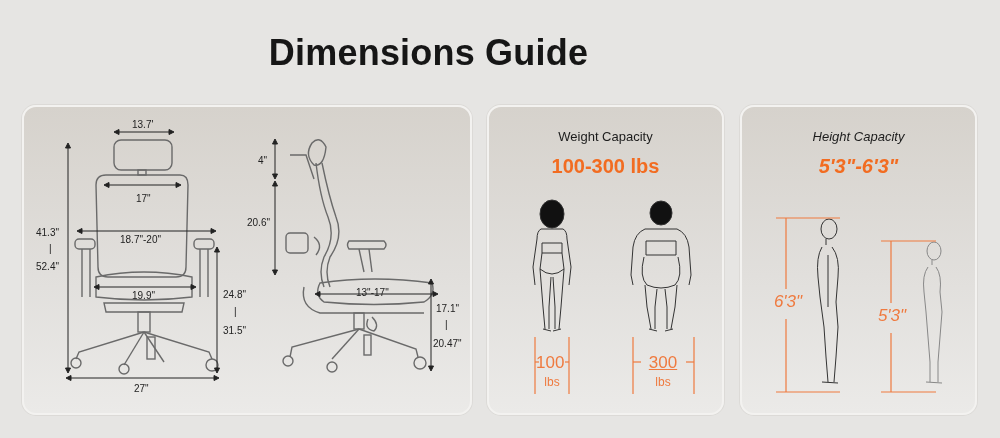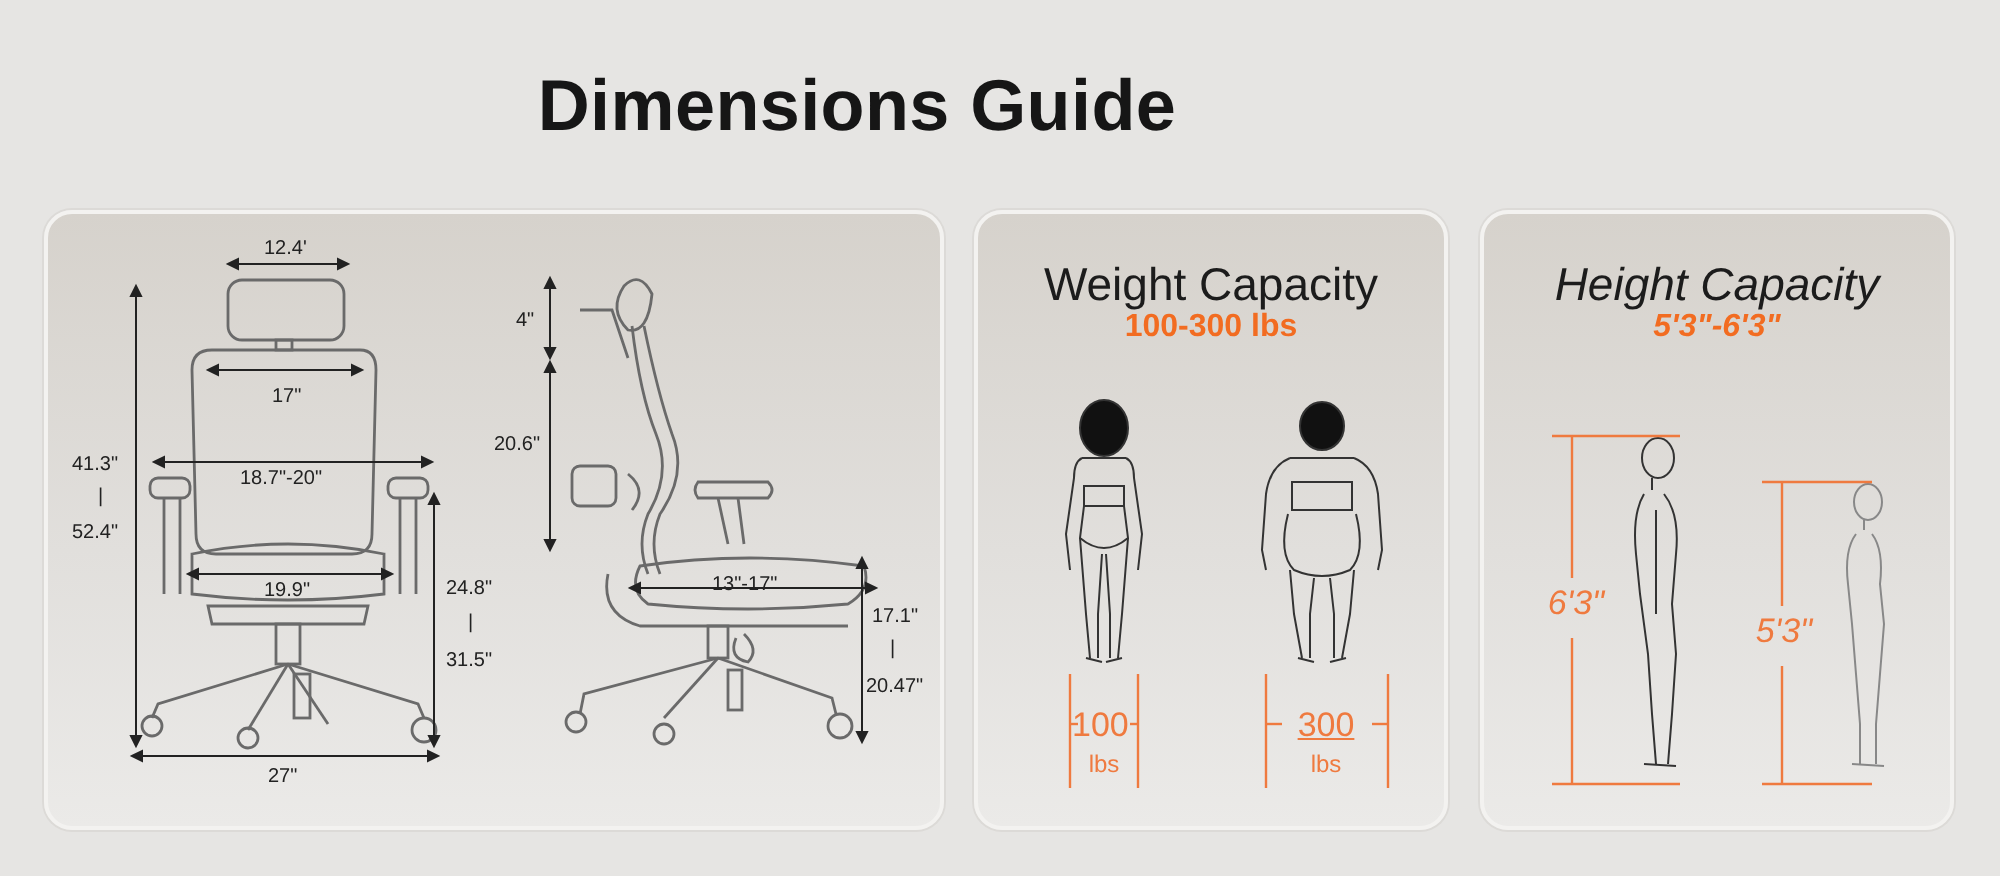--- a/index.html
+++ b/index.html
@@ -21,25 +21,25 @@
     background: linear-gradient(180deg, #d6d2cc 0%, #e1dfdc 55%, #ebeae8 100%);
     border: 2px solid #f3f2f0;
     box-shadow: 0 0 0 1px #dcdad7;
   }
   #panel-chair { left: 22px; width: 450px; }
   #panel-weight { left: 487px; width: 237px; }
   #panel-height { left: 740px; width: 237px; font-style: italic; }
 
   .ptitle {
     position: absolute; top: 22px; left: 0; width: 100%;
-    text-align: center; font-size: 23px; color: #1c1c1c;
+    text-align: center; font-size: 13px; color: #1c1c1c;
   }
   .pvalue {
     position: absolute; top: 48px; left: 0; width: 100%;
-    text-align: center; font-size: 16px; font-weight: bold; color: #f26c21;
+    text-align: center; font-size: 20px; font-weight: bold; color: #f26c21;
   }
   .dim {
     position: absolute; font-size: 10px; color: #222; white-space: nowrap;
     font-family: "Liberation Sans", sans-serif;
   }
   .olabel {
     position: absolute; color: #ef7a3f; text-align: center; white-space: nowrap;
   }
   svg { position: absolute; overflow: visible; }
 </style>
@@ -106,21 +106,21 @@
       <line x1="193" y1="142" x2="193" y2="264"></line>
       <polygon points="193,140 190.5,145 195.5,145"></polygon>
         <polygon points="193,266 190.5,261 195.5,261"></polygon>
 
       <line x1="44" y1="271" x2="193" y2="271"></line>
       <polygon points="42,271 47,268.5 47,273.5"></polygon>
         <polygon points="195,271 190,268.5 190,273.5"></polygon>
     </g>
   </svg>
 
-  <div class="dim" style="left:108px;top:12px;">12.4'</div>
+  <div class="dim" style="left:108px;top:12px;">13.7'</div>
   <div class="dim" style="left:112px;top:86px;">17"</div>
   <div class="dim" style="left:96px;top:127px;">18.7"-20"</div>
   <div class="dim" style="left:108px;top:183px;">19.9"</div>
   <div class="dim" style="left:110px;top:276px;">27"</div>
   <div class="dim" style="left:12px;top:120px;">41.3"</div>
   <div class="dim" style="left:25px;top:136px;">|</div>
   <div class="dim" style="left:12px;top:154px;">52.4"</div>
   <div class="dim" style="left:199px;top:182px;">24.8"</div>
   <div class="dim" style="left:210px;top:199px;">|</div>
   <div class="dim" style="left:199px;top:218px;">31.5"</div>

